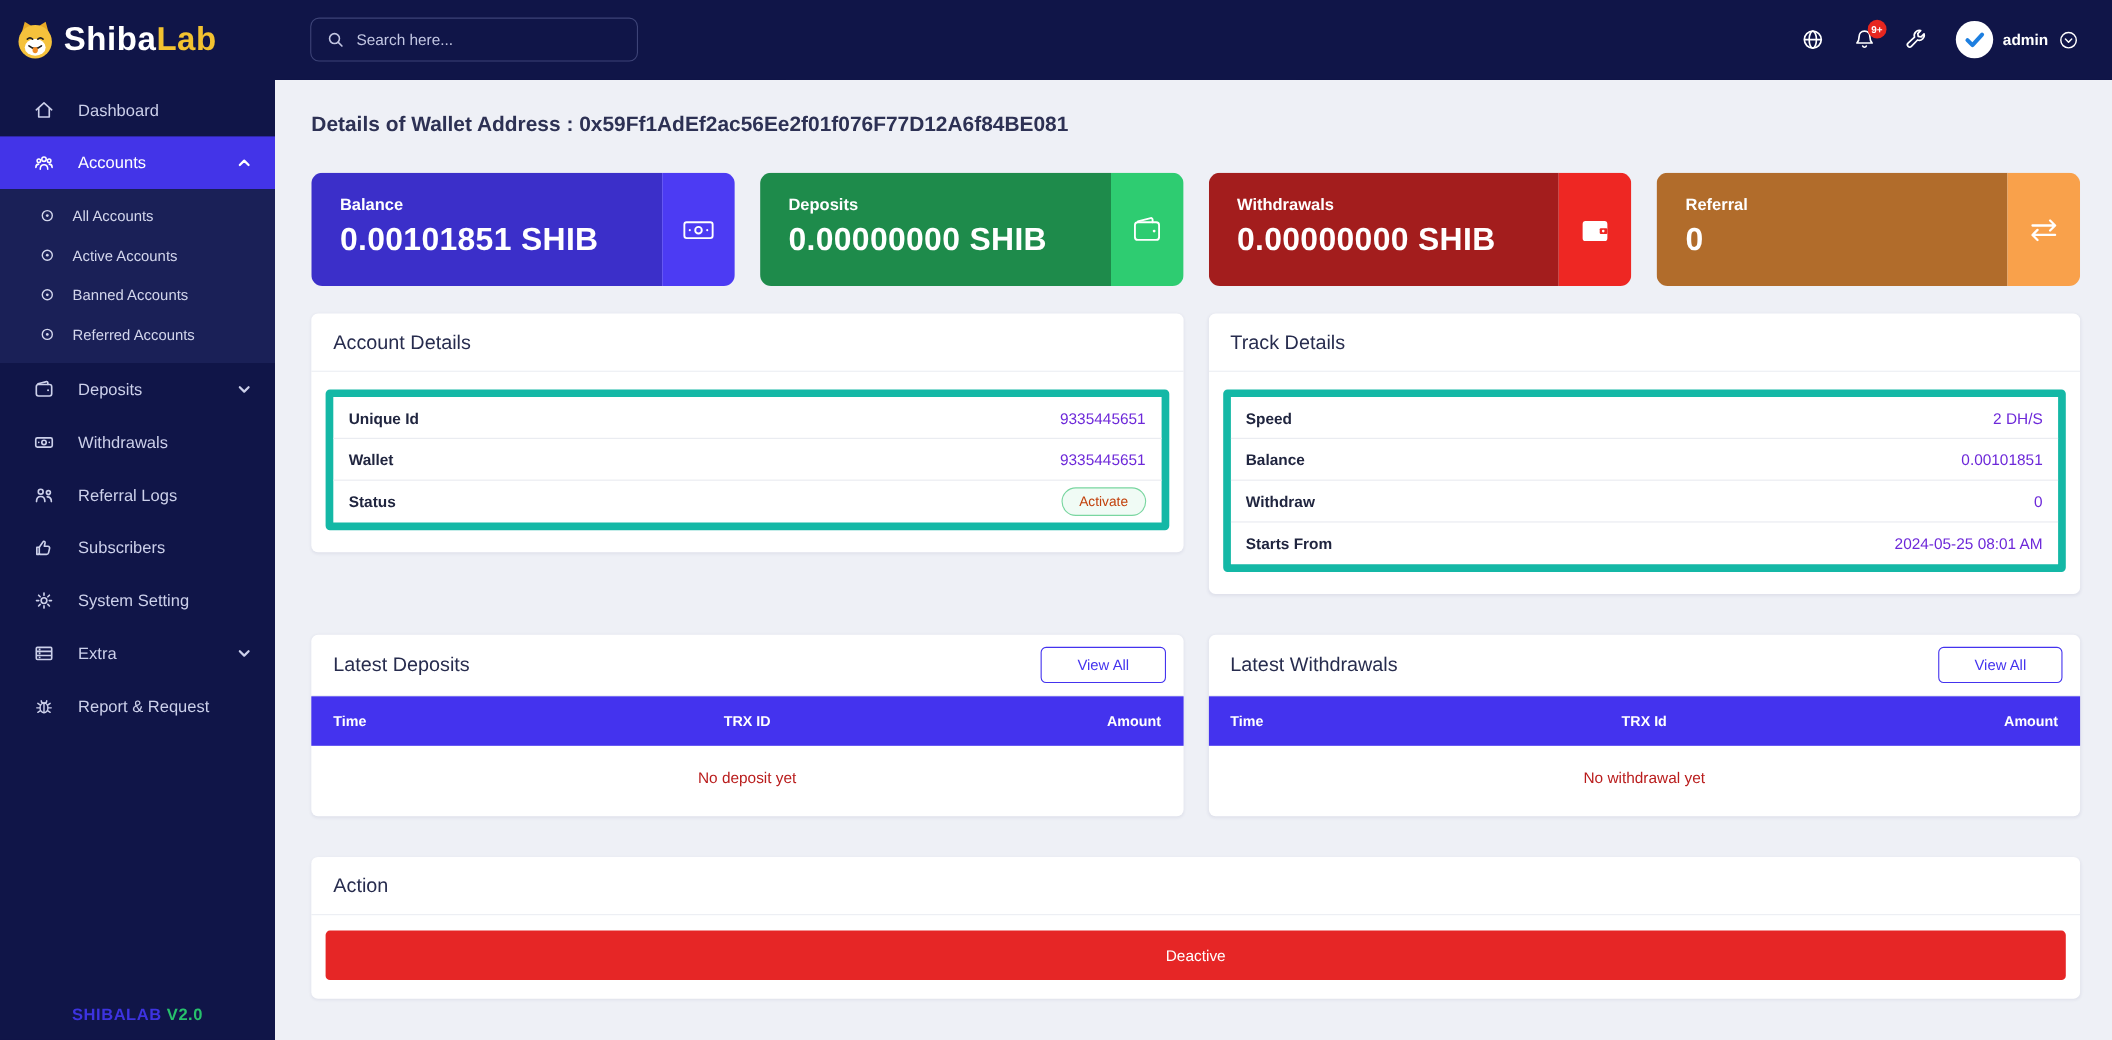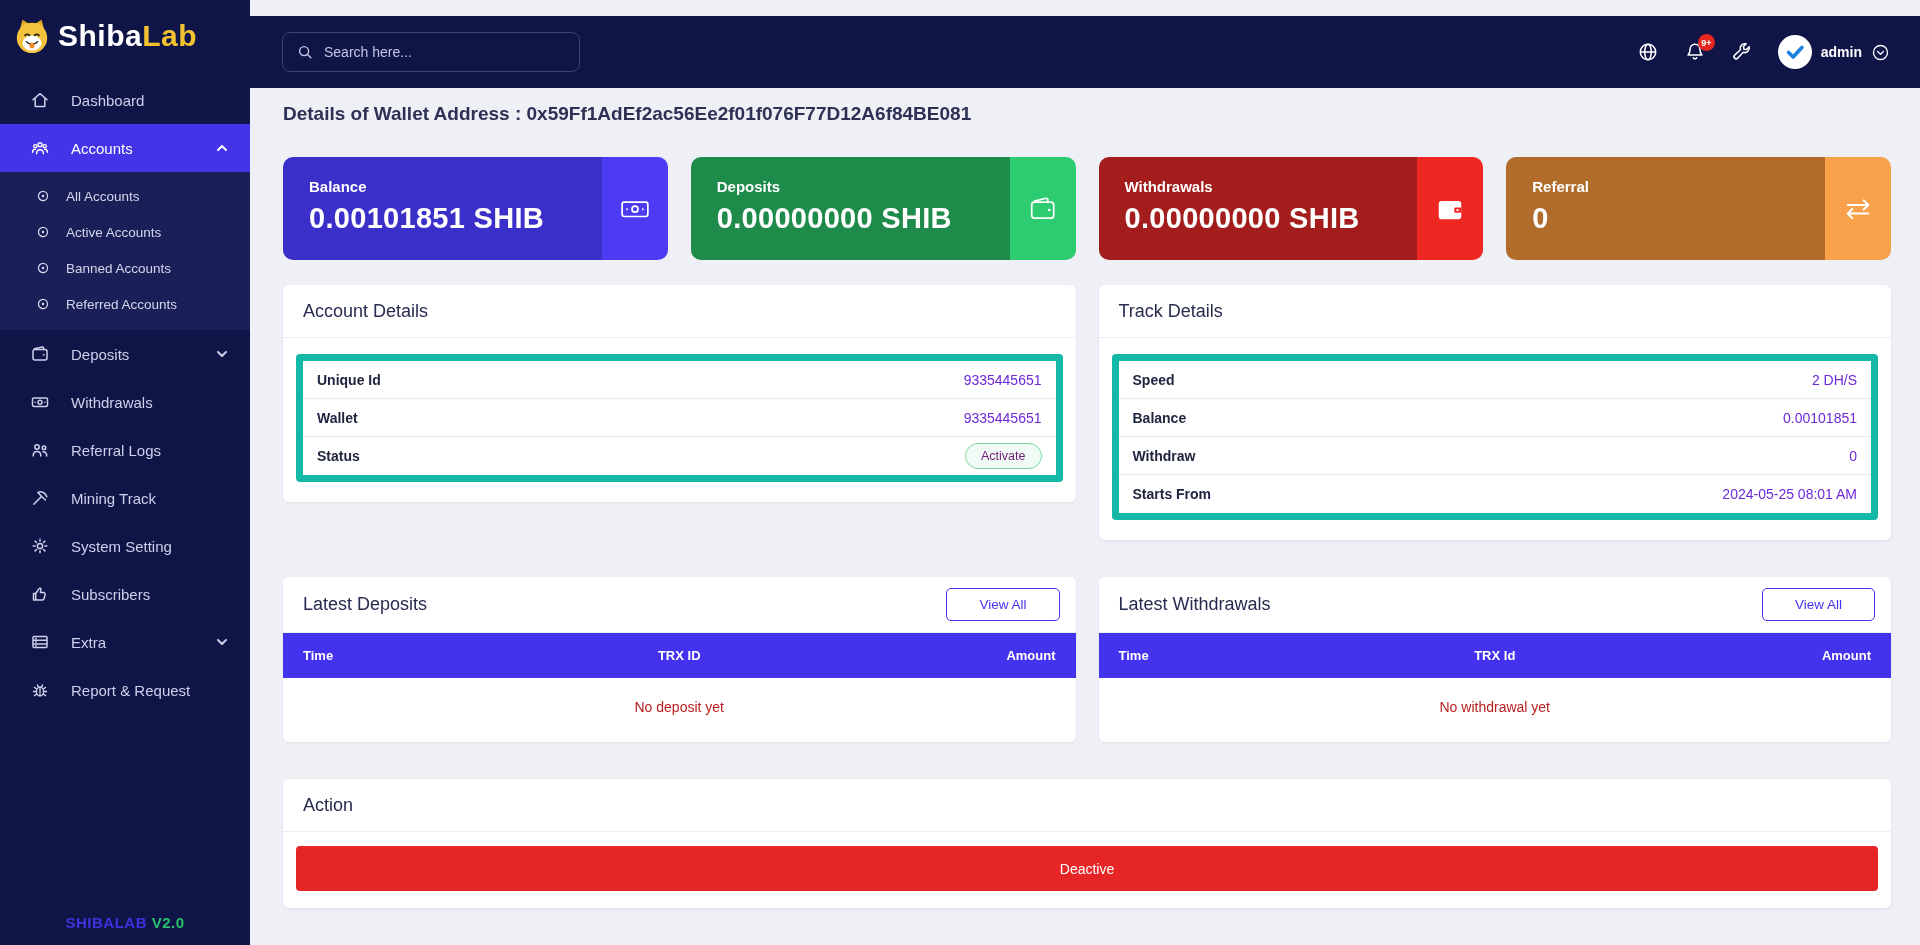--- a/index.html
+++ b/index.html
@@ -16,21 +16,21 @@
   .nav-item.active { background:#4334e8; color:#fff; }
   .chev { margin-left:auto; width:16px; height:16px; }
   .submenu { background:#1a2057; padding:6px 0 8px; }
   .sub-item { height:36px; display:flex; align-items:center; padding-left:36px; gap:16px; color:#d3d6ec; font-size:13.5px; cursor:pointer; }
   .sub-item .nicon { width:14px; height:14px; flex:0 0 14px; display:flex; }
   .side-footer { position:absolute; bottom:14px; width:100%; text-align:center; font-size:15px; font-weight:700; letter-spacing:.5px; }
   .side-footer .brand { color:#3d33e0; }
   .side-footer .ver { color:#27c26c; }
 
   
-  .topbar { position:fixed; left:250px; top:16px; width:1670px; height:72px; background:#101548; display:flex; align-items:center; justify-content:space-between; padding:0 30px 0 32px; z-index:4; }
+  .topbar { position:fixed; left:250px; top:0; width:1670px; height:72px; background:#101548; display:flex; align-items:center; justify-content:space-between; padding:0 30px 0 32px; z-index:4; }
   .search-box { width:298px; height:40px; border:1px solid #3d4377; border-radius:8px; display:flex; align-items:center; padding:0 13px; gap:10px; color:#c2c6e2; }
   .search-box input { background:transparent; border:none; outline:none; color:#e8eaf6; font-size:14px; width:100%; font-family:"Liberation Sans",sans-serif; }
   .search-box input::placeholder { color:#c2c6e2; }
   .top-right { display:flex; align-items:center; gap:25px; color:#fff; }
   .top-icon { width:22px; height:22px; cursor:pointer; position:relative; display:flex; }
   .bell-badge { position:absolute; top:-7px; right:-9px; background:#e7261f; color:#fff; font-size:9px; font-weight:700; min-width:17px; height:17px; border-radius:9px; display:flex; align-items:center; justify-content:center; padding:0 3px; }
   .user-group { display:flex; align-items:center; gap:9px; cursor:pointer; }
   .avatar { width:34px; height:34px; border-radius:50%; background:#fff; display:flex; align-items:center; justify-content:center; }
   .user-name { font-size:14px; font-weight:700; }
 
@@ -53,21 +53,21 @@
   .card { background:#fff; border-radius:6px; flex:1; box-shadow:0 1px 3px rgba(25,30,80,.07); }
   .card-header { padding:16px 20px 15px; font-size:18px; color:#272c4e; border-bottom:1px solid #eceef3; font-weight:500; }
   .card-header.flex { display:flex; align-items:center; justify-content:space-between; padding:11px 16px 11px 20px; }
   .card-body { padding:16px 13px 20px; }
 
   .d-table { border:7px solid #14b8a6; border-radius:4px; }
   .d-row { display:flex; align-items:center; justify-content:space-between; height:38px; padding:0 14px; border-bottom:1px solid #e8eaf0; }
   .d-row:last-child { border-bottom:none; }
   .d-label { font-size:14px; font-weight:700; color:#20253f; }
   .d-value { font-size:14px; color:#6d28d9; }
-  .badge-activate { border:1px solid #79d6a0; color:#701a75; background:#f0fbf5; border-radius:14px; padding:5px 15px; font-size:12.5px; cursor:pointer; }
+  .badge-activate { border:1px solid #79d6a0; color:#c2410c; background:#f0fbf5; border-radius:14px; padding:5px 15px; font-size:12.5px; cursor:pointer; }
 
   .view-all { background:#fff; border:1px solid #4433ee; color:#4433ee; border-radius:5px; padding:8px 32px; font-size:13.5px; cursor:pointer; font-family:"Liberation Sans",sans-serif; }
   .t-header { display:flex; background:#4433ee; color:#ffffff; font-weight:700; font-size:13px; height:45px; align-items:center; padding:0 20px; }
   .t-col { flex:1; }
   .t-col.mid { text-align:center; }
   .t-col.right { text-align:right; }
   .t-empty { text-align:center; color:#b91c1c; font-size:14px; padding:21px 0 27px; }
 
   .action-card { margin-bottom:20px; }
   .action-body { padding:14px 13px 17px; }
@@ -196,50 +196,40 @@
           <svg width="20" height="20" viewBox="0 0 20 20" fill="none" stroke="currentColor" stroke-width="1.5" stroke-linecap="round" stroke-linejoin="round">
             <circle cx="7" cy="7" r="2.2"></circle>
             <path d="M3.2 16 c0-3 1.7-4.6 3.8-4.6 s3.8 1.6 3.8 4.6"></path>
             <circle cx="14" cy="7.8" r="1.8"></circle>
             <path d="M12.9 11.7 c2.2 0 3.8 1.6 3.8 4.3"></path>
           </svg>
         </span>
       <span>Referral Logs</span>
     </div>
 
+
+
     <div class="nav-item">
       <span class="nicon">
           <svg width="20" height="20" viewBox="0 0 20 20" fill="none" stroke="currentColor" stroke-width="1.5" stroke-linecap="round" stroke-linejoin="round">
-            <path d="M3.8 16.2 L11.5 8.5"></path>
-            <path d="M8 4.5 c3.5 -1.8 7.5 .5 8.8 4.2"></path>
-            <path d="M8 4.5 l3.5 4 4 3.5"></path>
-          </svg>
-        </span>
-      <span>Mining Track</span>
-    </div>
-
+            <path d="M3.5 9.5 h2.2 v6.5 H3.5 z"></path>
+            <path d="M5.7 15.2 l1 .8 h5.6 c.9 0 1.6 -.6 1.8 -1.4 l1 -4.1 c.2 -1 -.5 -1.9 -1.5 -1.9 h-3.3 l.7 -3.2 c.2 -1.1 -1.3 -1.7 -1.9 -.8 L5.7 9.5"></path>
+          </svg>
+        </span>
+      <span>Subscribers</span>
+    </div>
 
     <div class="nav-item">
       <span class="nicon">
           <svg width="20" height="20" viewBox="0 0 20 20" fill="none" stroke="currentColor" stroke-width="1.5" stroke-linecap="round">
             <circle cx="10" cy="10" r="2.6"></circle>
             <path d="M10 3.2 V5.2 M10 14.8 v2 M3.2 10 H5.2 M14.8 10 h2 M5.1 5.1 l1.4 1.4 M13.5 13.5 l1.4 1.4 M14.9 5.1 l-1.4 1.4 M6.5 13.5 l-1.4 1.4"></path>
           </svg>
         </span>
       <span>System Setting</span>
-    </div>
-
-    <div class="nav-item">
-      <span class="nicon">
-          <svg width="20" height="20" viewBox="0 0 20 20" fill="none" stroke="currentColor" stroke-width="1.5" stroke-linecap="round" stroke-linejoin="round">
-            <path d="M3.5 9.5 h2.2 v6.5 H3.5 z"></path>
-            <path d="M5.7 15.2 l1 .8 h5.6 c.9 0 1.6 -.6 1.8 -1.4 l1 -4.1 c.2 -1 -.5 -1.9 -1.5 -1.9 h-3.3 l.7 -3.2 c.2 -1.1 -1.3 -1.7 -1.9 -.8 L5.7 9.5"></path>
-          </svg>
-        </span>
-      <span>Subscribers</span>
     </div>
 
     <div class="nav-item">
       <span class="nicon">
           <svg width="20" height="20" viewBox="0 0 20 20" fill="none" stroke="currentColor" stroke-width="1.5" stroke-linejoin="round">
             <rect x="3" y="4.5" width="14" height="11" rx="1"></rect>
             <path d="M3 8.2 h14 M3 11.9 h14 M5.2 6.4 h1.6 M5.2 10 h1.6 M5.2 13.7 h1.6"></path>
           </svg>
         </span>
       <span>Extra</span>

